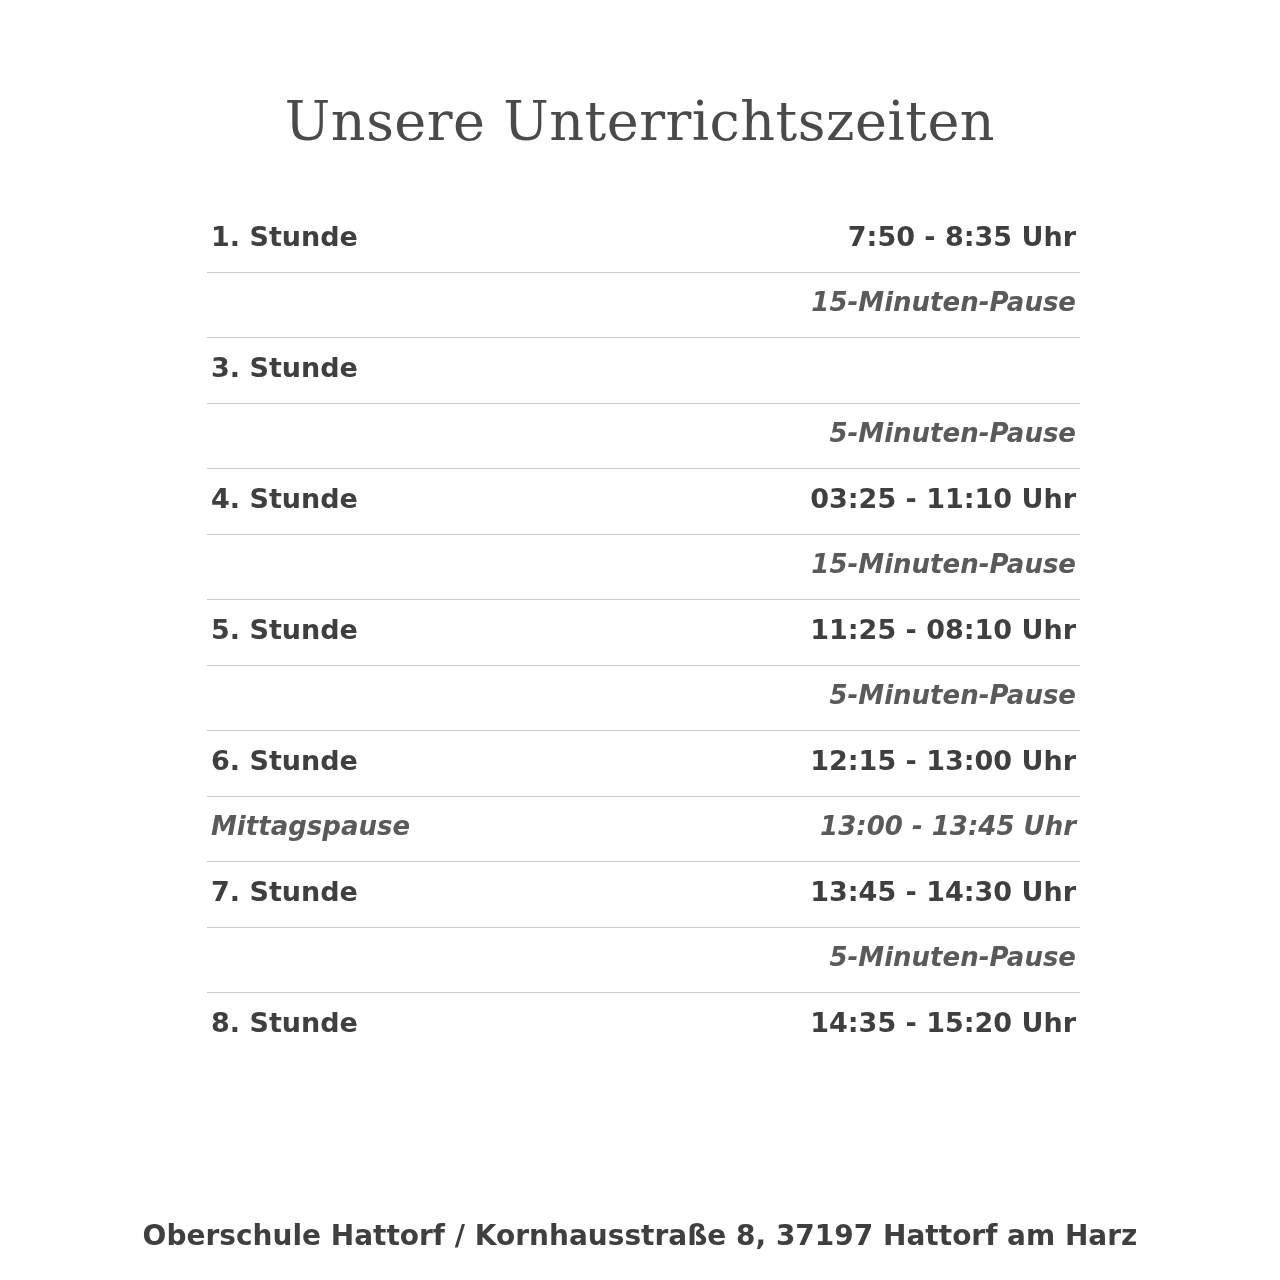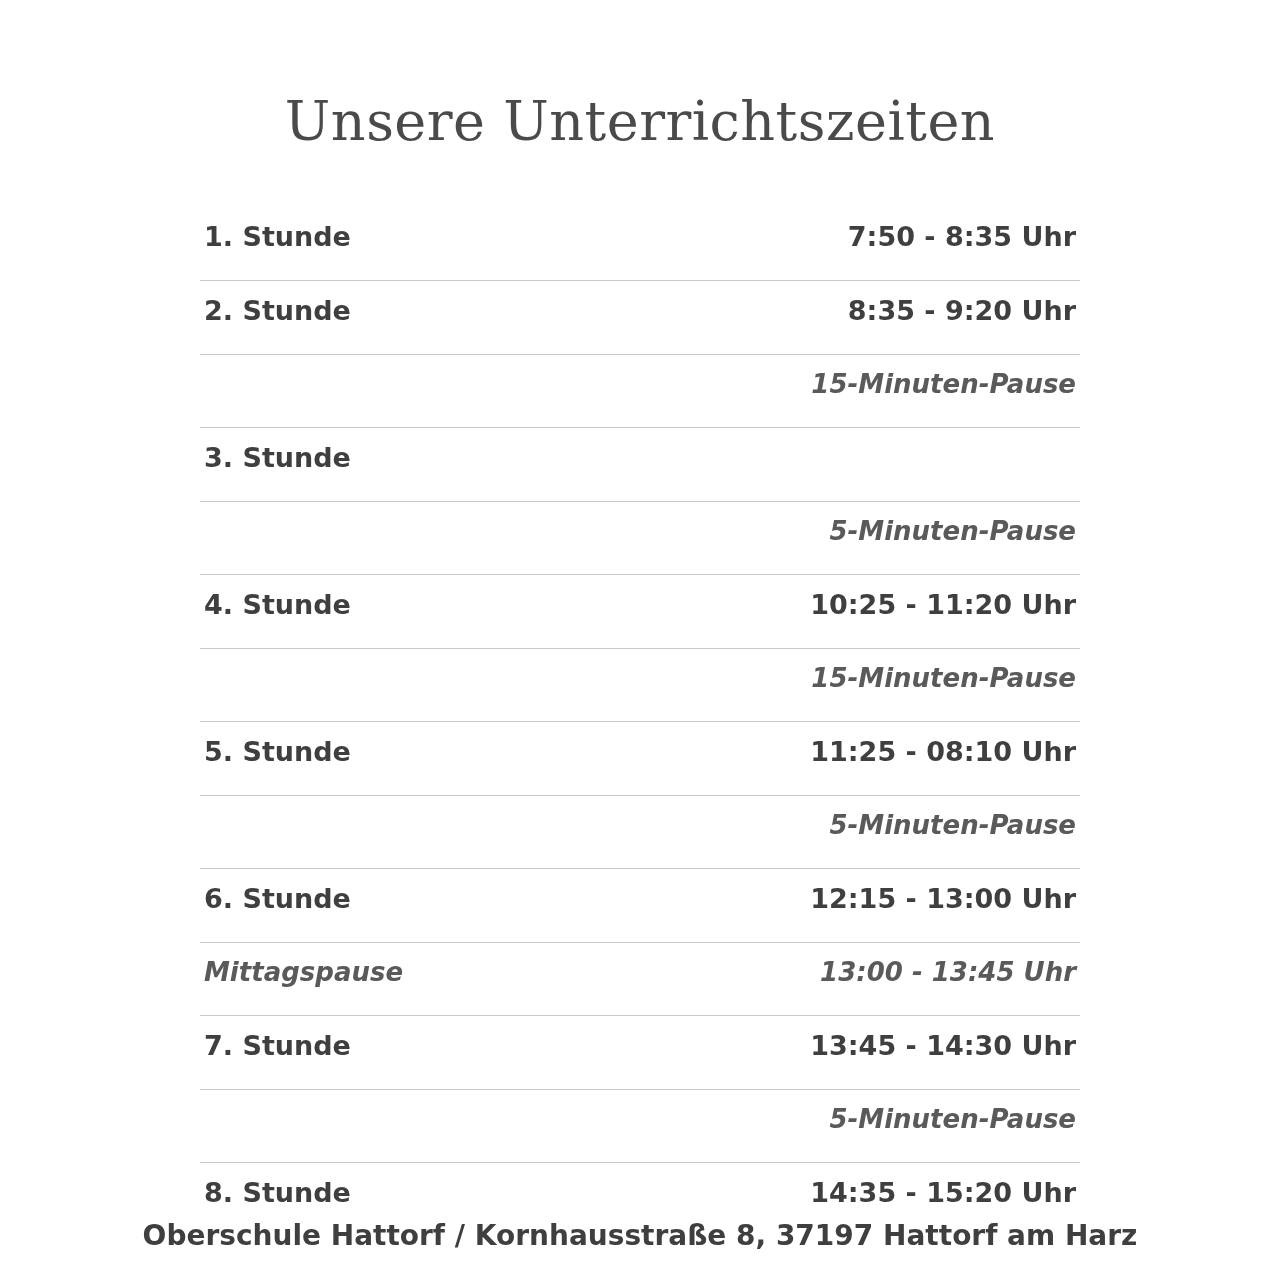--- a/index.html
+++ b/index.html
@@ -37,22 +37,23 @@
   }
   .table {
     width: 880px;
     margin-top: 52px;
   }
   .row {
     display: flex;
     justify-content: space-between;
     align-items: flex-start;
     border-bottom: 1px solid #c9c9c9;
-    padding: 14px 4px 28px 4px;
+    padding: 14px 4px 20px 4px;
     box-sizing: border-box;
+    margin-left: 7px;
   }
   .row.last {
     border-bottom: none;
   }
   .row.lesson .label,
   .row.lesson .value {
     font-weight: bold;
     font-size: 27px;
     color: #3f3f3f;
   }
@@ -88,38 +89,34 @@
 <div class="page">
 
   <h1 class="title">Unsere Unterrichtszeiten</h1>
 
   <div class="table">
 
   <div class="row lesson">
         <span class="label">1. Stunde</span>
         <span class="value">7:50 - 8:35 Uhr</span>
       </div>
-      <div class="row lesson">
-        <span class="label">2. Stunde</span>
-        <span class="value">8:35 - 9:20 Uhr</span>
-      </div>
       <div class="row break">
         <span class="label"></span>
         <span class="value">15-Minuten-Pause</span>
       </div>
       <div class="row lesson">
         <span class="label">3. Stunde</span>
       </div>
       <div class="row break">
         <span class="label"></span>
         <span class="value">5-Minuten-Pause</span>
       </div>
       <div class="row lesson">
         <span class="label">4. Stunde</span>
-        <span class="value">10:25 - 11:20 Uhr</span>
+        <span class="value">03:25 - 11:10 Uhr</span>
       </div>
       <div class="row break">
         <span class="label"></span>
         <span class="value">15-Minuten-Pause</span>
       </div>
       <div class="row lesson">
         <span class="label">5. Stunde</span>
         <span class="value">11:25 - 08:10 Uhr</span>
       </div>
       <div class="row break">

